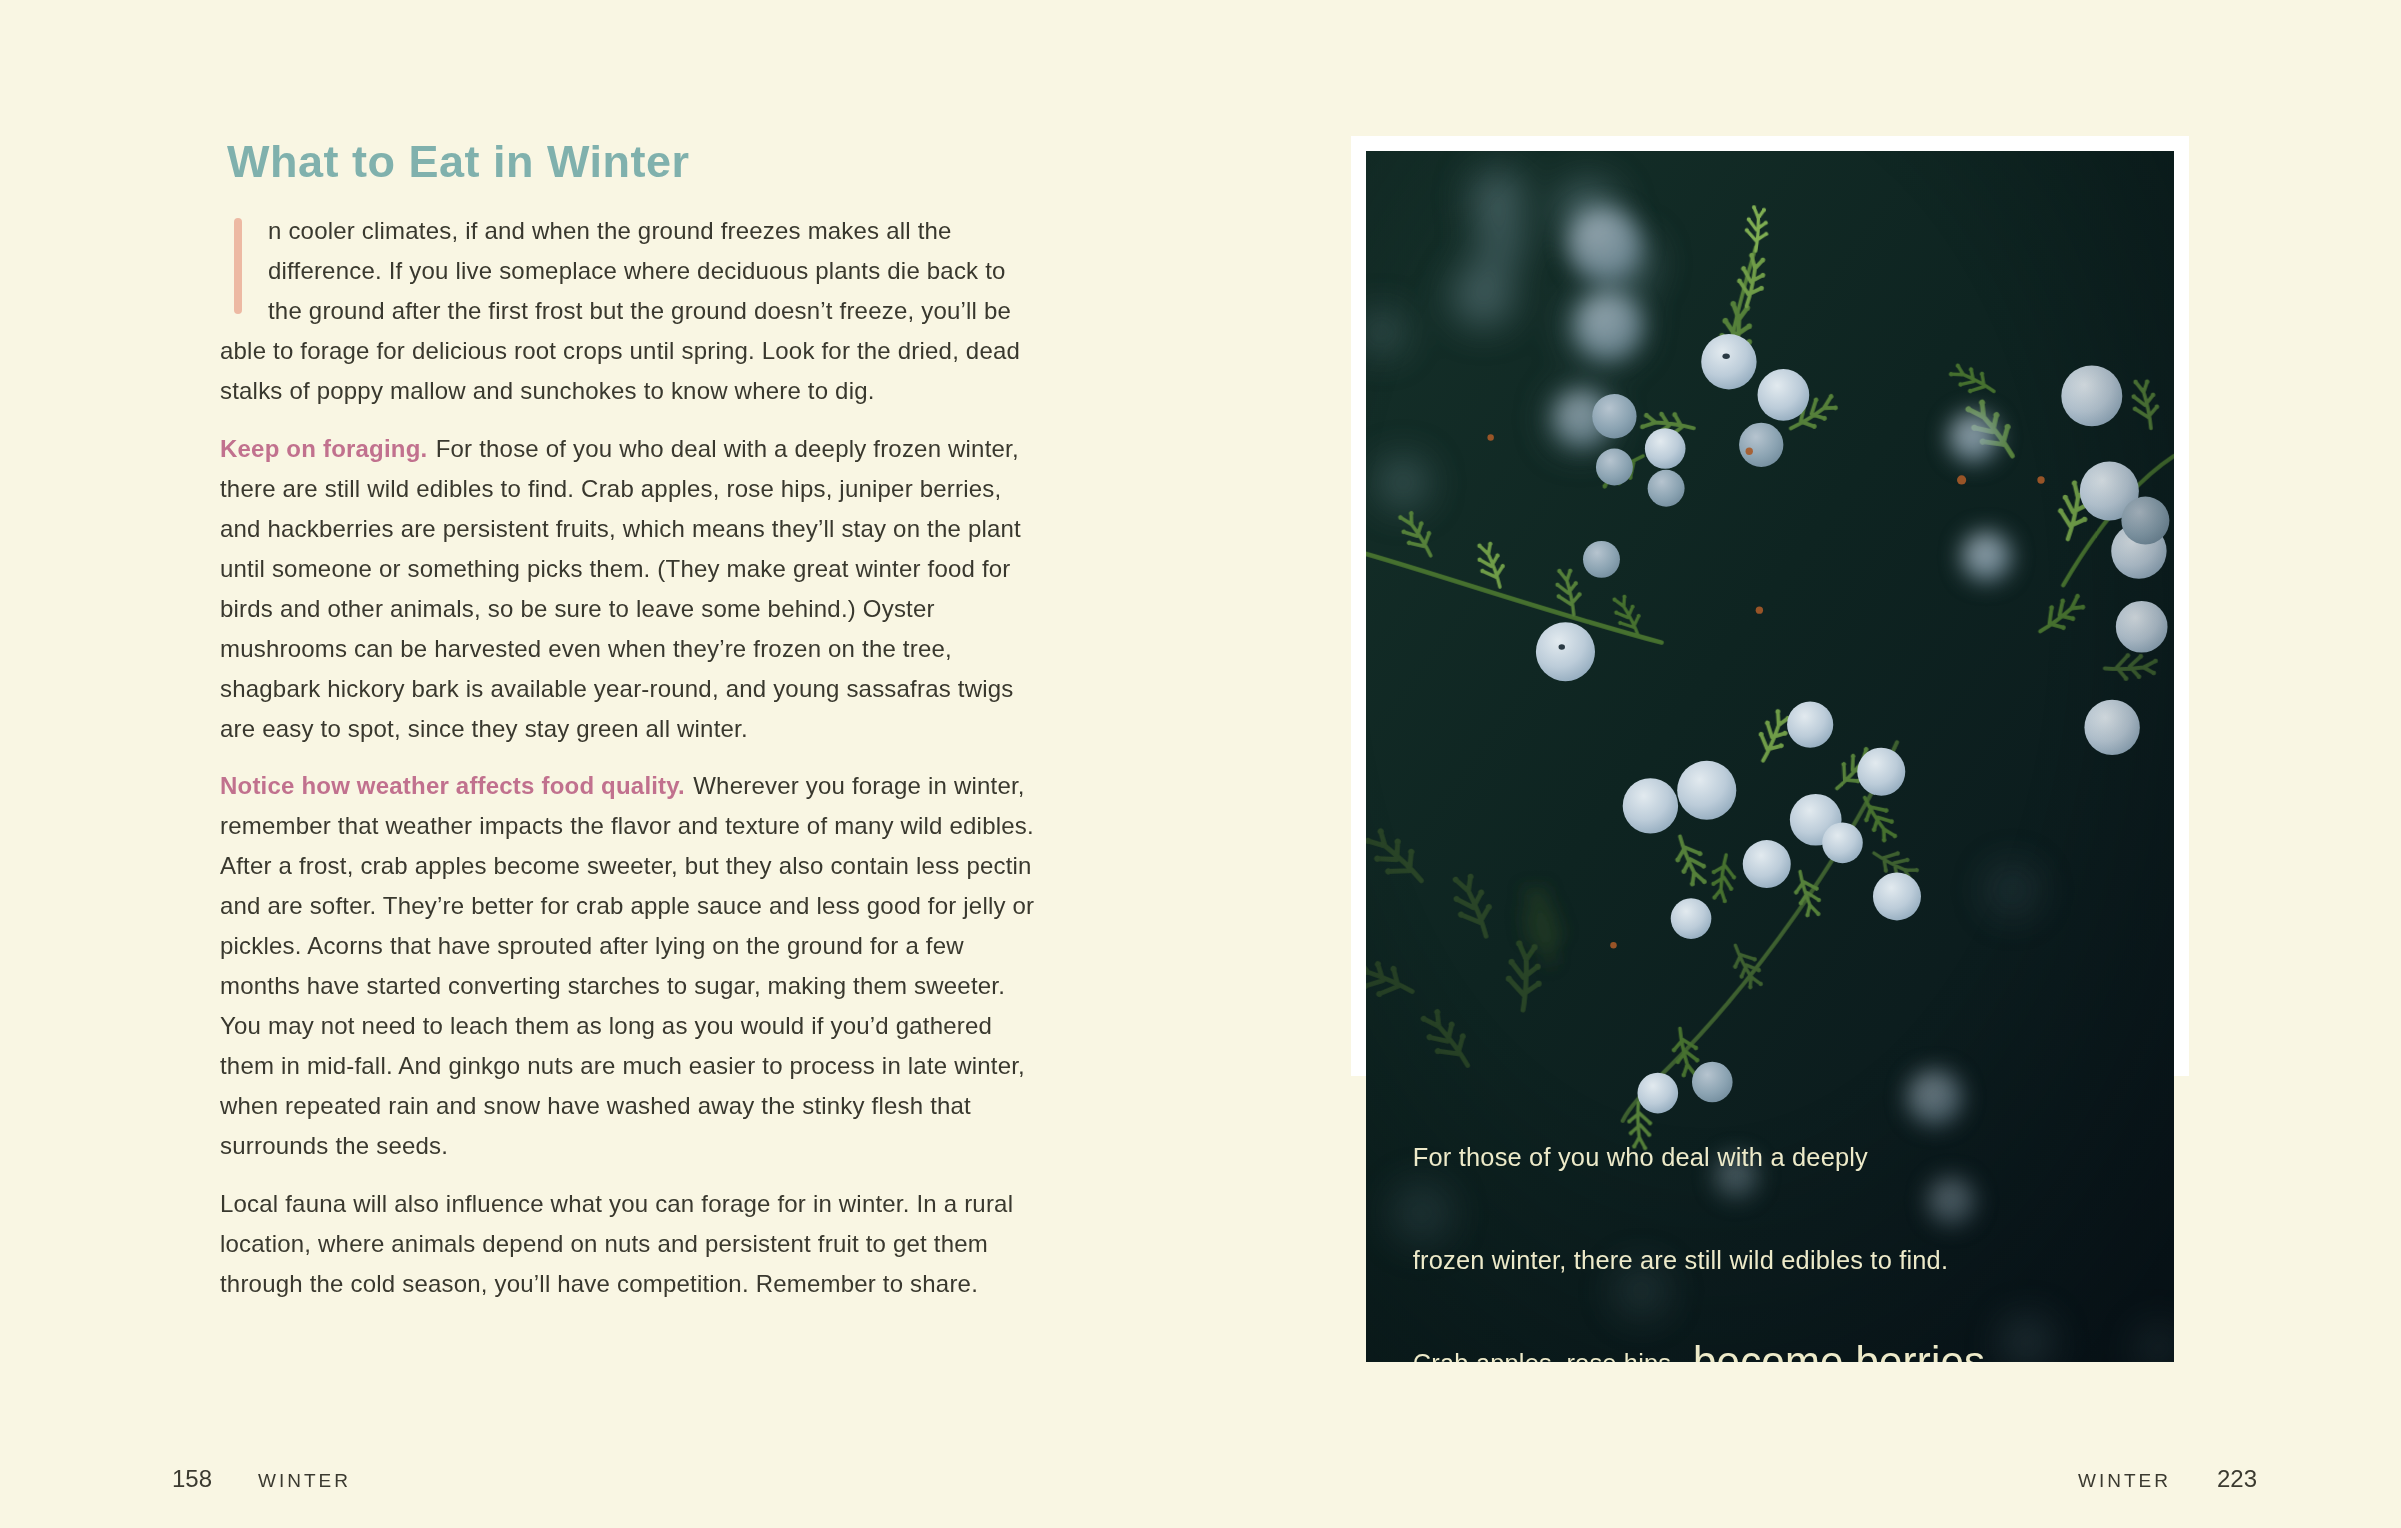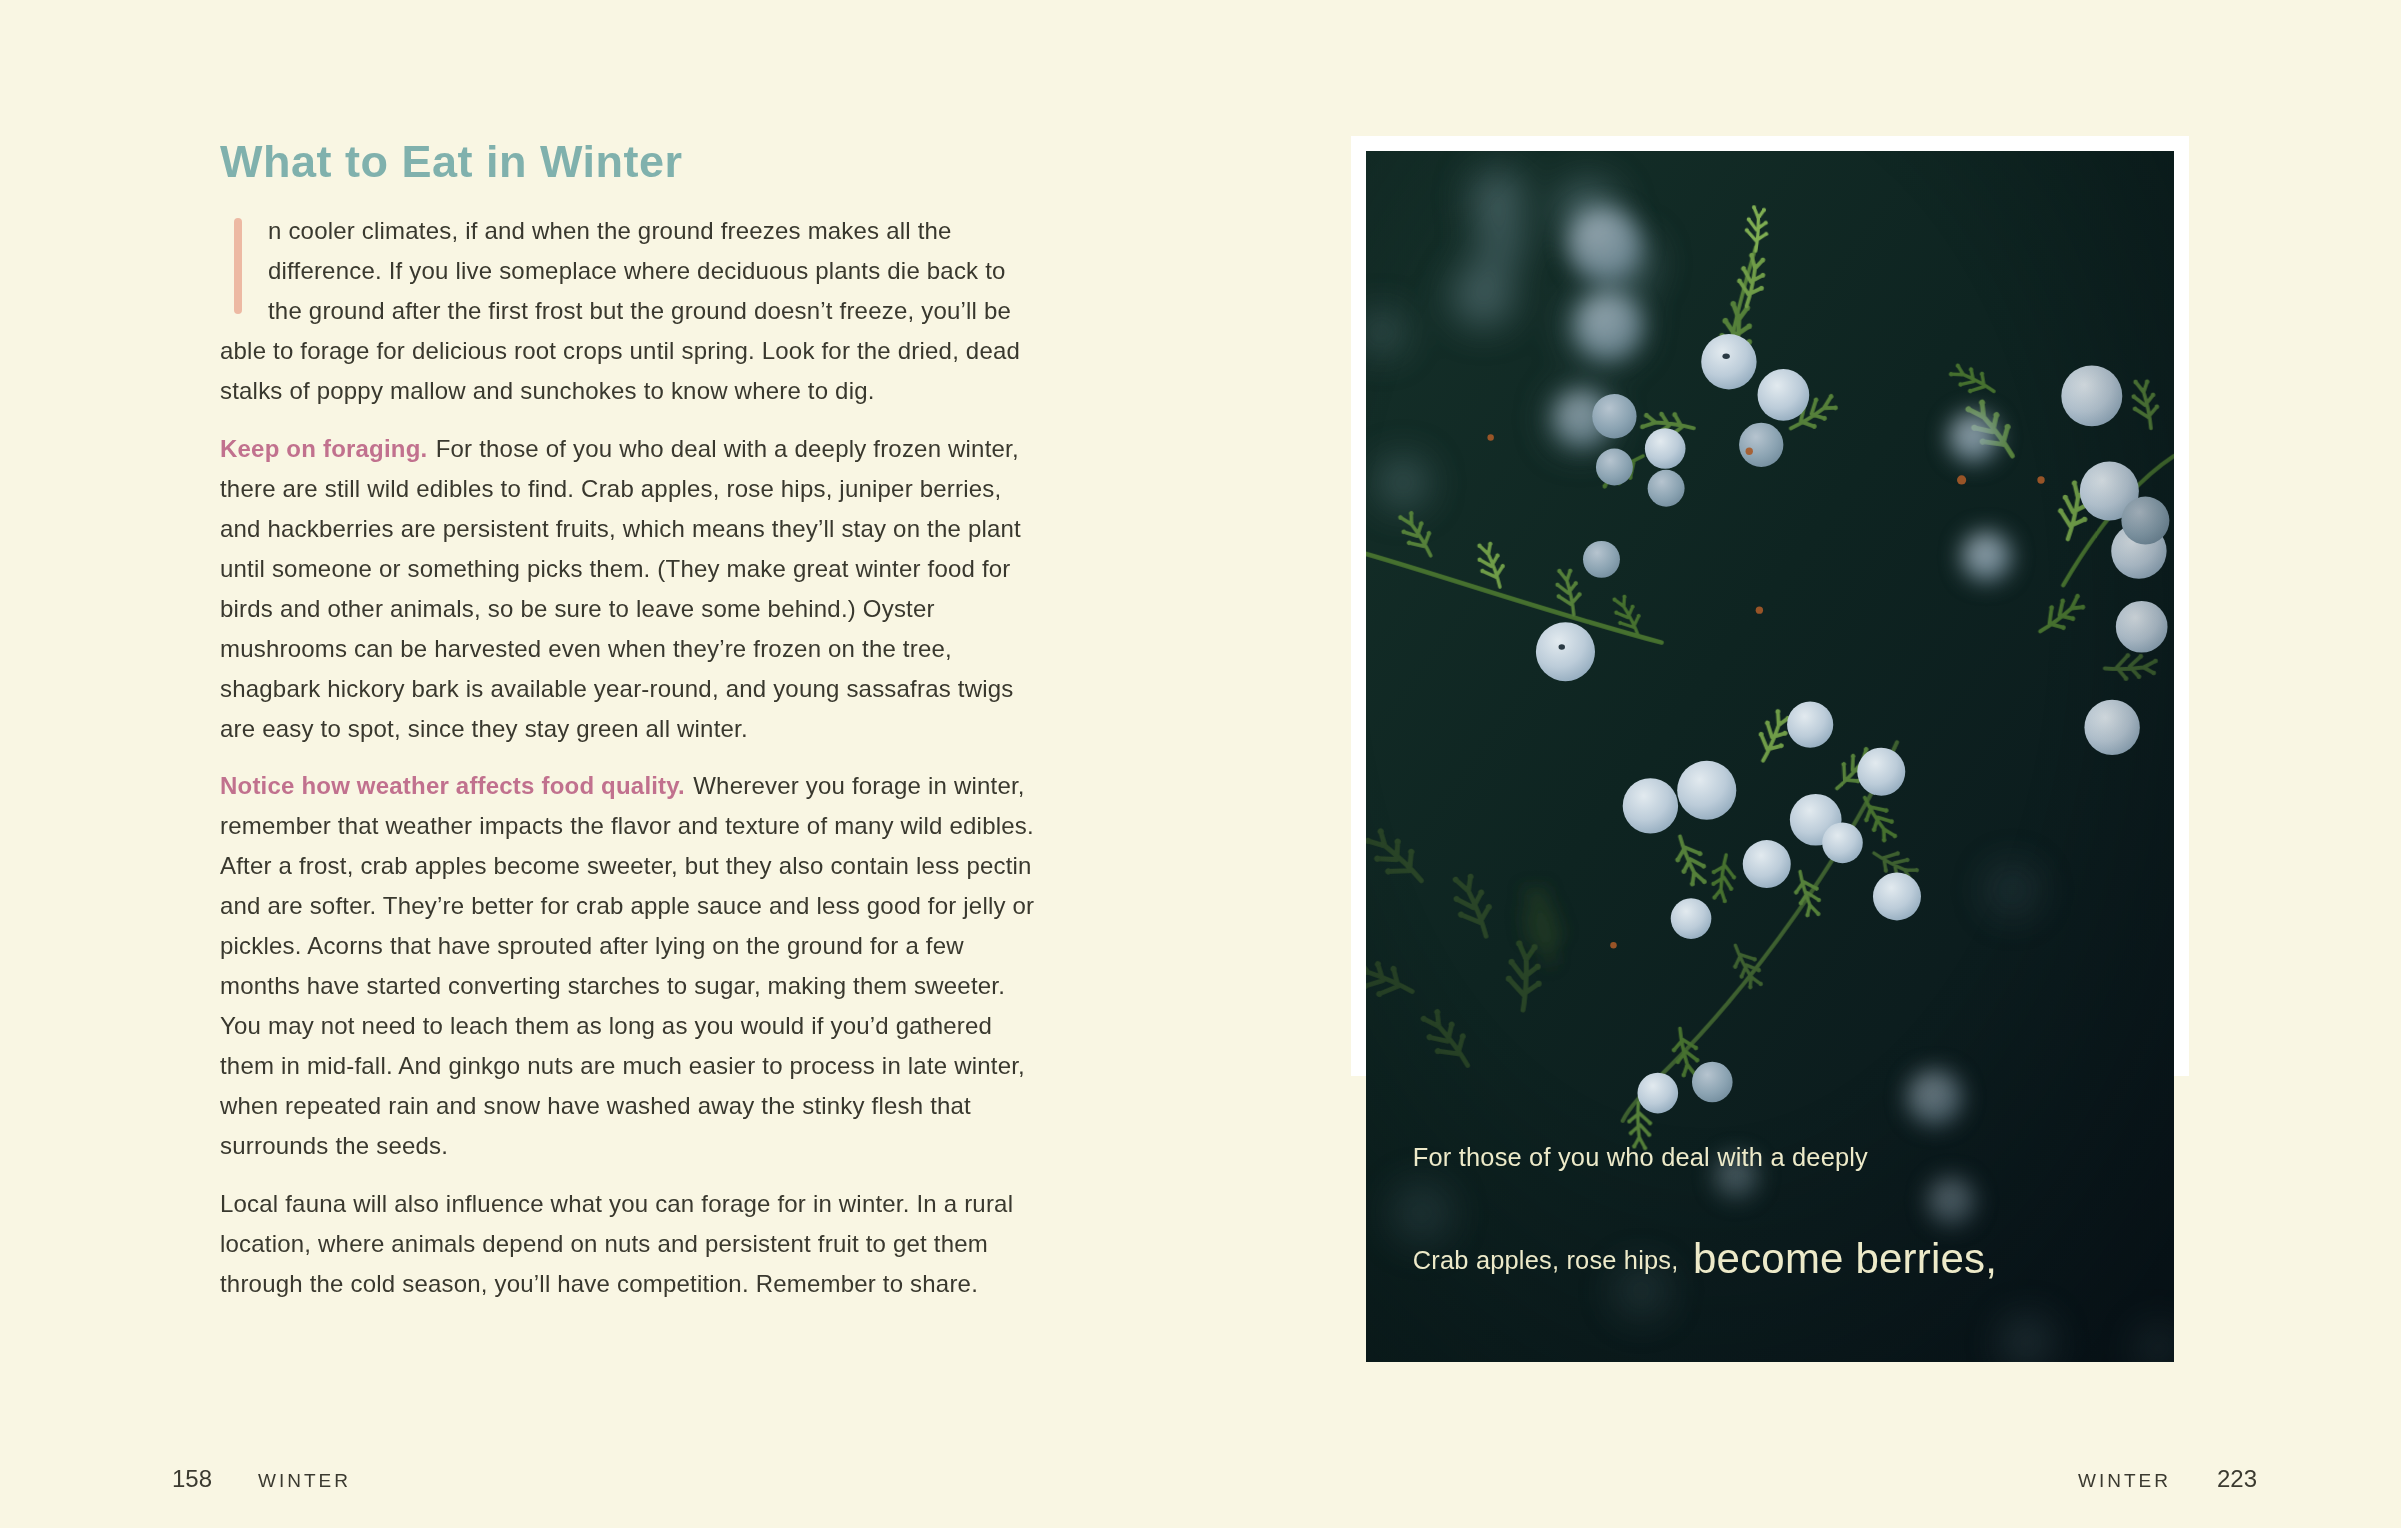--- a/index.html
+++ b/index.html
@@ -11,21 +11,21 @@
     font-family: "Liberation Sans", sans-serif;
   }
 
   
   .left-col {
     position: absolute;
     left: 220px; top: 135px;
     width: 815px;
   }
   .article-title {
-    margin: 0 0 22px 0;
+    margin: 0 0 22px 7px;
     font-size: 45px;
     line-height: 54px;
     font-weight: 800;
     letter-spacing: 0.5px;
     color: #80b1ad;
   }
   .body-para {
     margin: 0 0 17.5px 0;
     font-size: 24px;
     line-height: 40px;
@@ -277,20 +277,21 @@
         <circle cx="426" cy="497" r="4"></circle>
         <circle cx="268" cy="860" r="3.5"></circle>
         <circle cx="135" cy="310" r="3.5"></circle>
       </g>
 
       <rect x="0" y="0" width="875" height="1311" fill="url(#vig)"></rect>
     </svg>
 
     <div class="photo-caption">
       <div class="cap-line"><span>For those of you who deal with a deeply</span><span class="cap-big"></span></div>
+      <div class="cap-line"><span>frozen winter, there are still wild edibles to find.</span><span class="cap-big"></span></div>
       <div class="cap-line"><span>Crab apples, rose hips,  </span><span class="cap-big">become berries,</span></div>
       
       
       
     </div>
   </div>
 </div>
 
 <div class="footer footer-left">
   <span class="page-number">158</span>

